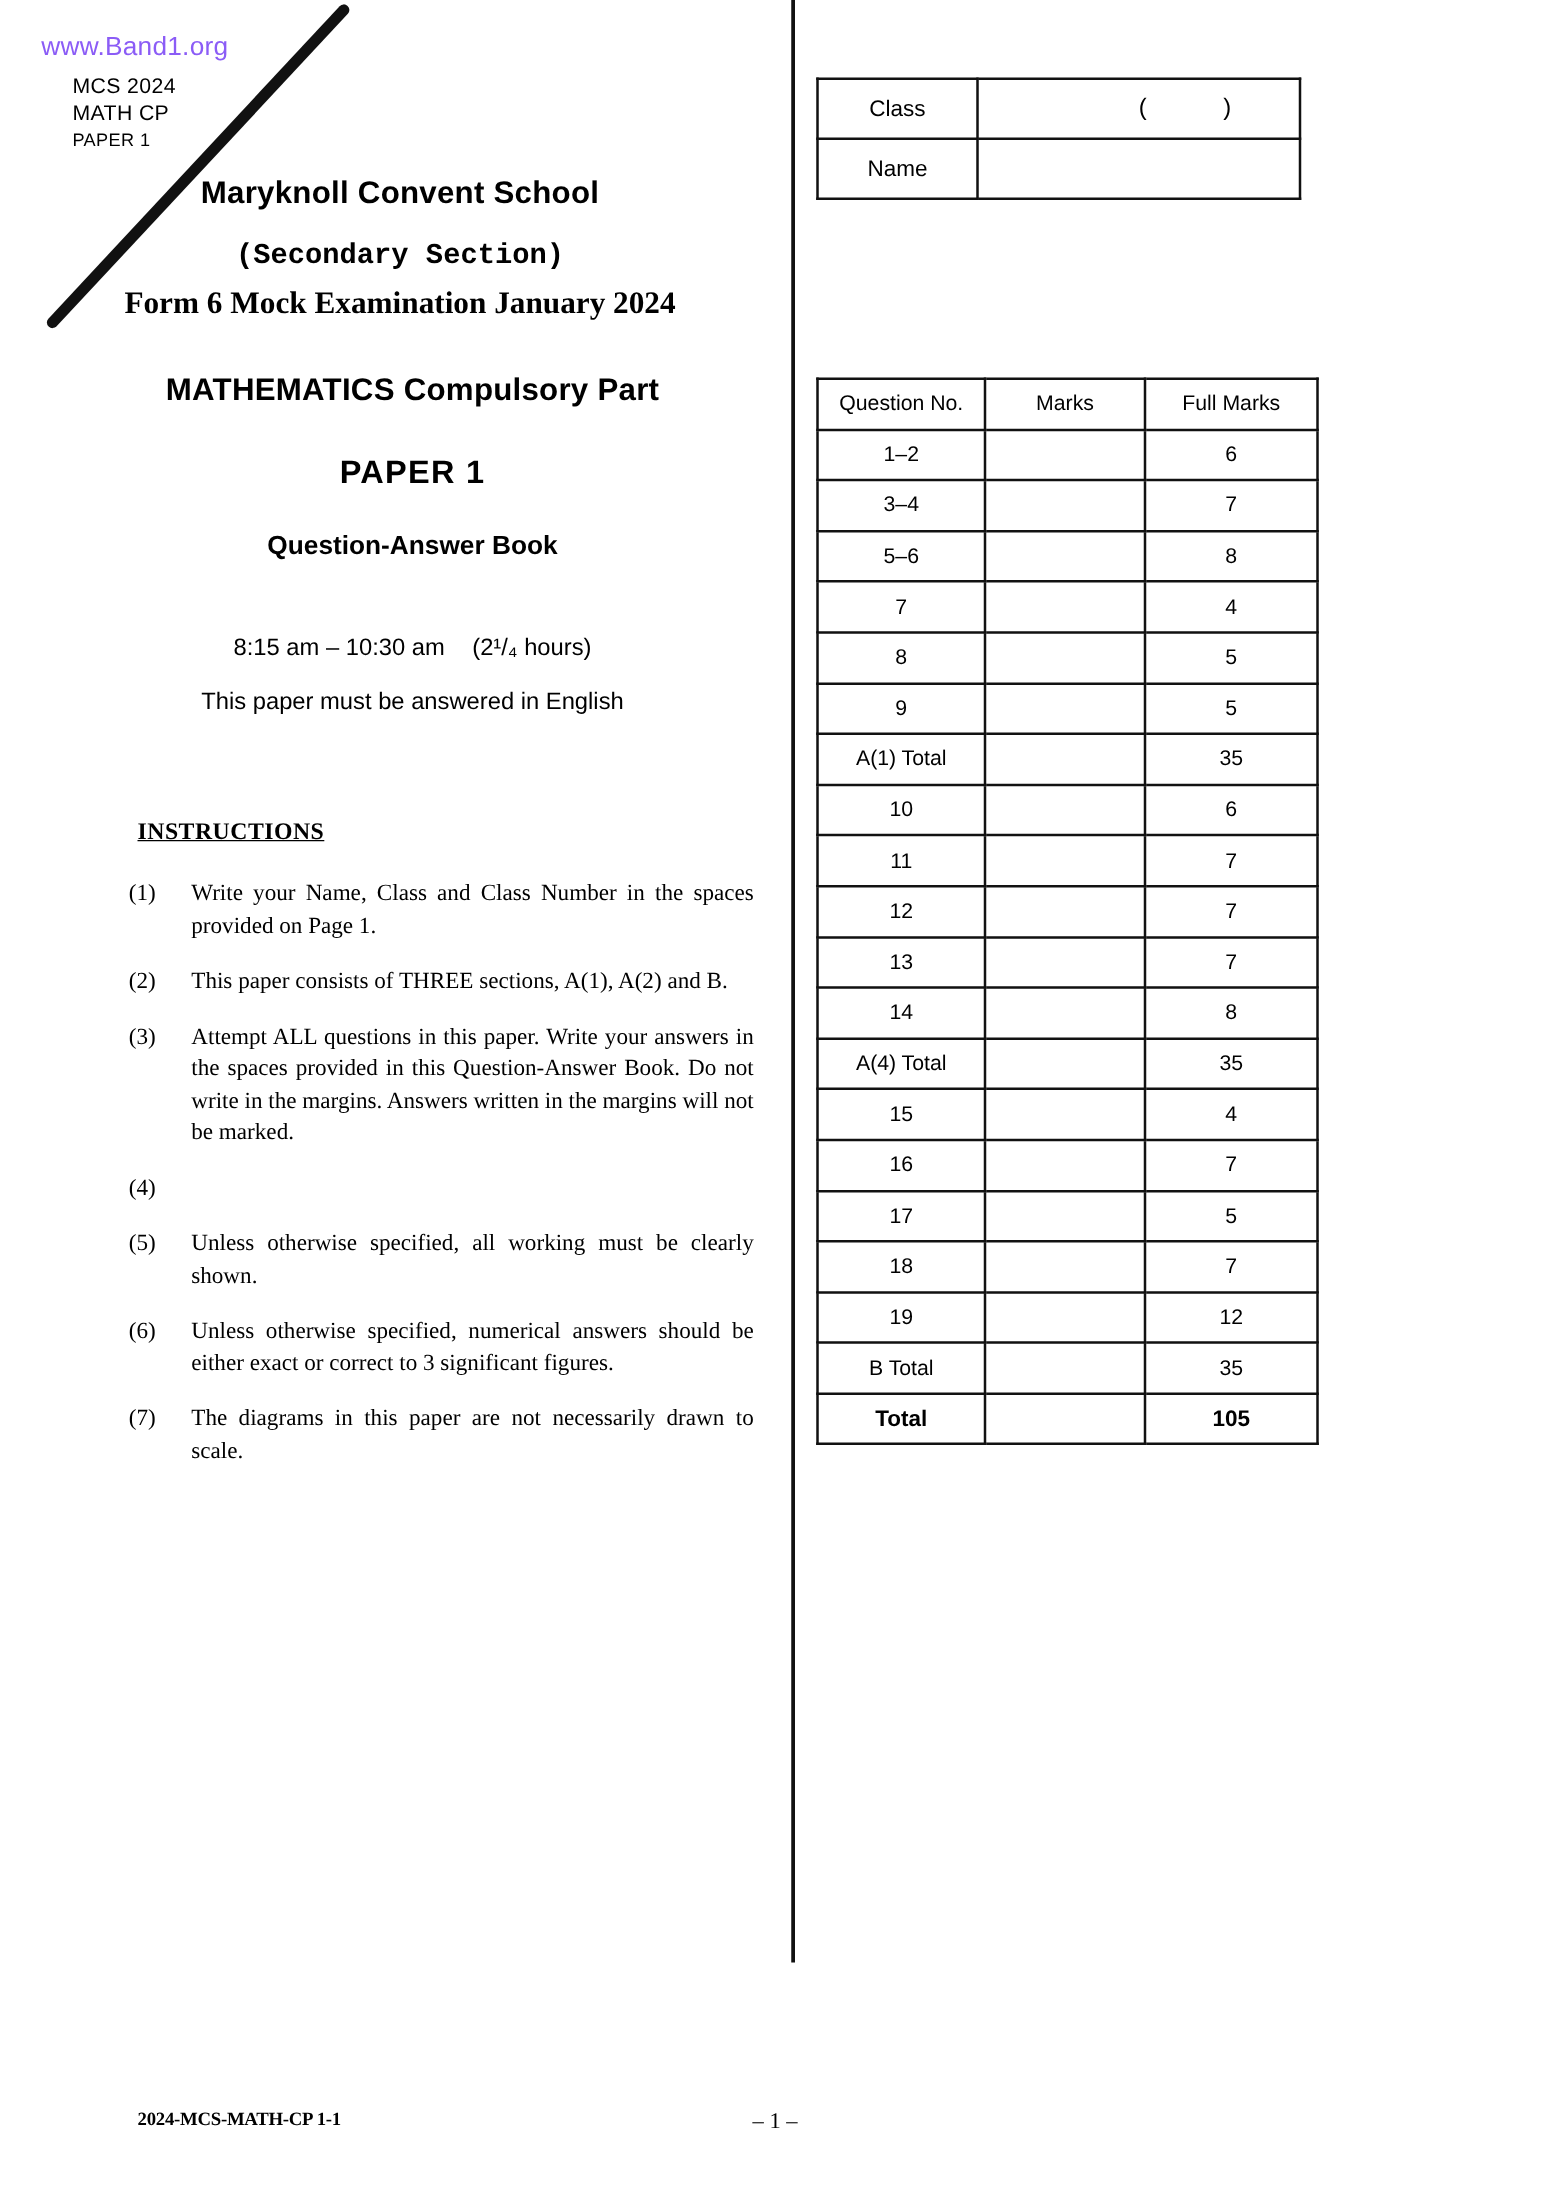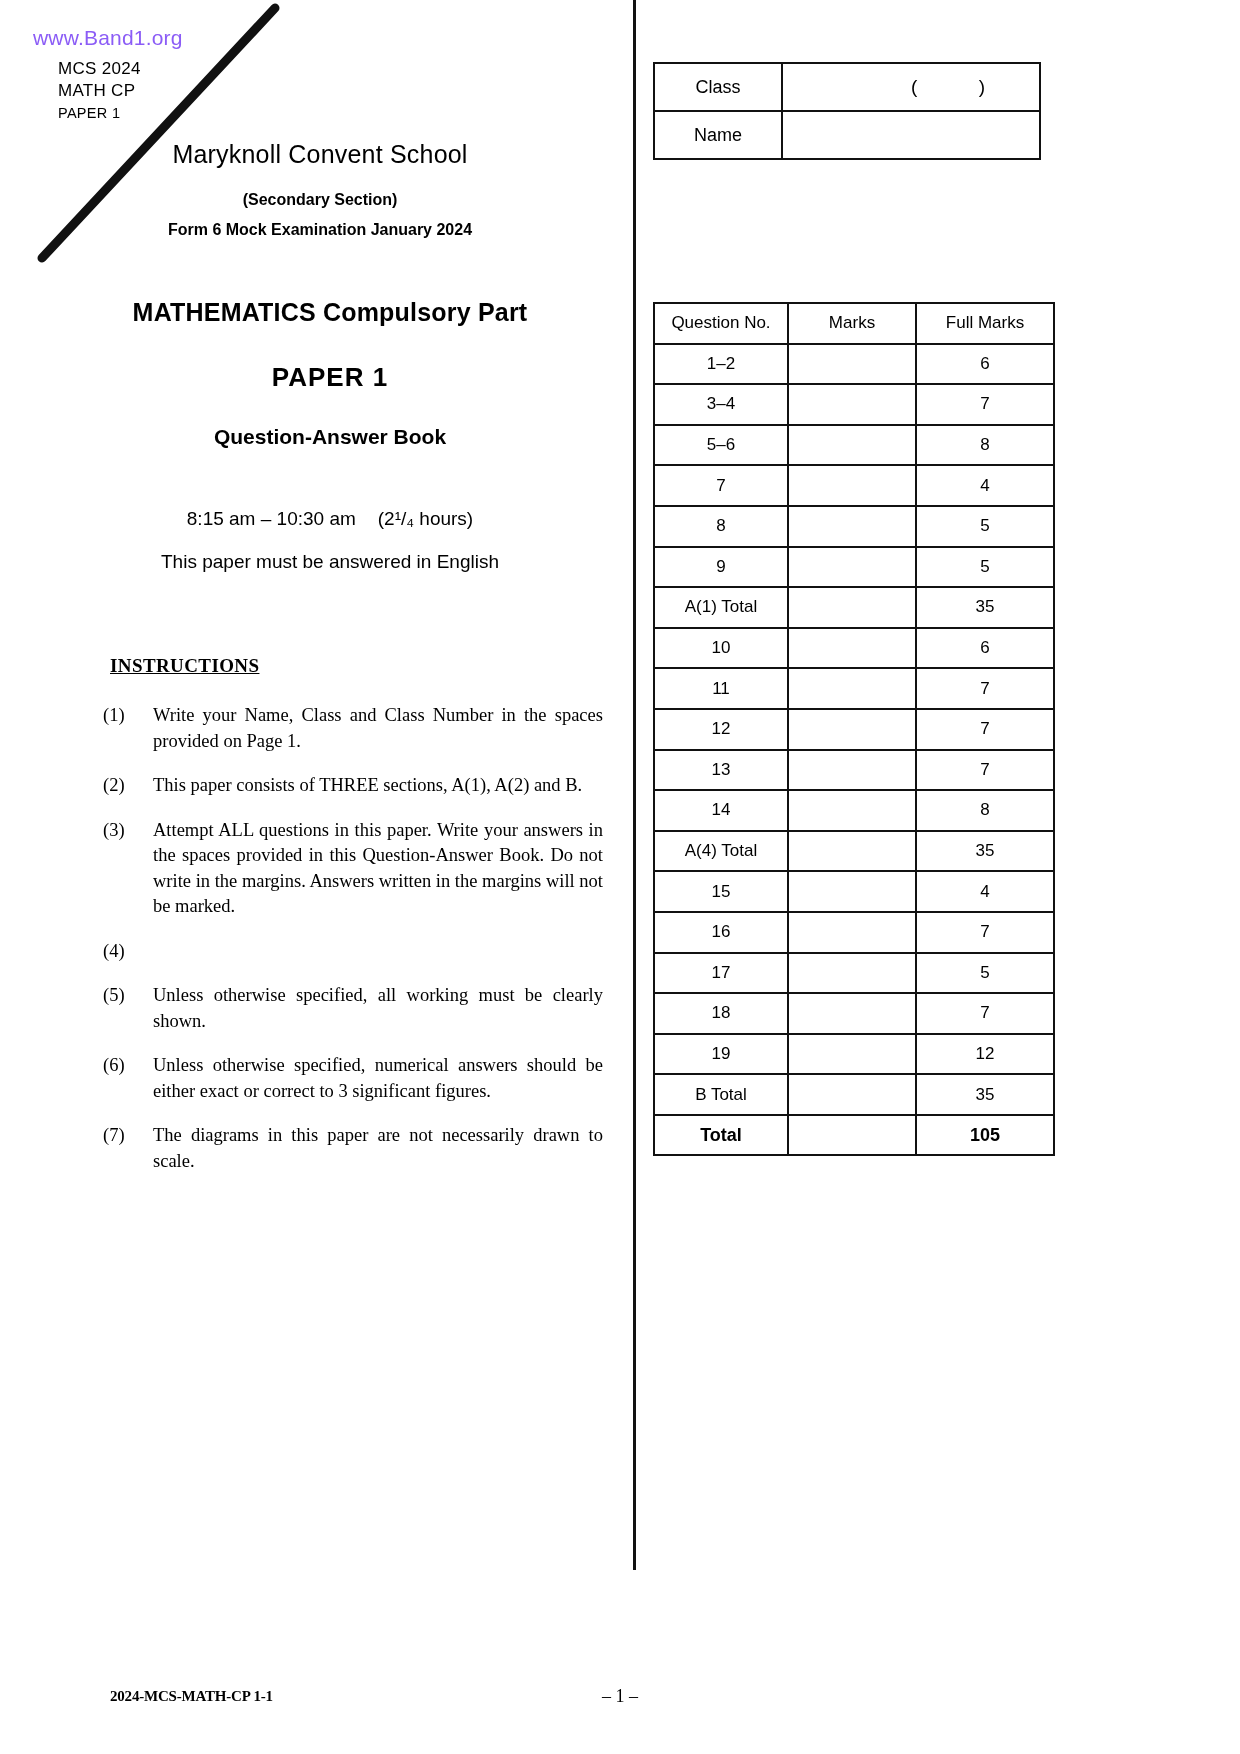--- a/index.html
+++ b/index.html
@@ -65,32 +65,34 @@
   
   .heading {
     position: absolute;
     left: 30px;
     top: 140px;
     width: 580px;
     text-align: center;
   }
   .heading .school {
     font-size: 25px;
-    font-weight: normal;
+    font-weight: bold;
     letter-spacing: 0.2px;
   }
   .heading .section {
-    font-size: 16px;
+    font-size: 23px;
     font-weight: bold;
     margin-top: 22px;
+    font-family: Liberation Mono, monospace;
   }
   .heading .exam {
-    font-size: 16px;
+    font-size: 25px;
     font-weight: bold;
     margin-top: 12px;
+    font-family: Liberation Serif, serif;
   }
 
   .subject {
     position: absolute;
     left: 30px;
     top: 298px;
     width: 600px;
     text-align: center;
     font-size: 25px;
     font-weight: bold;

